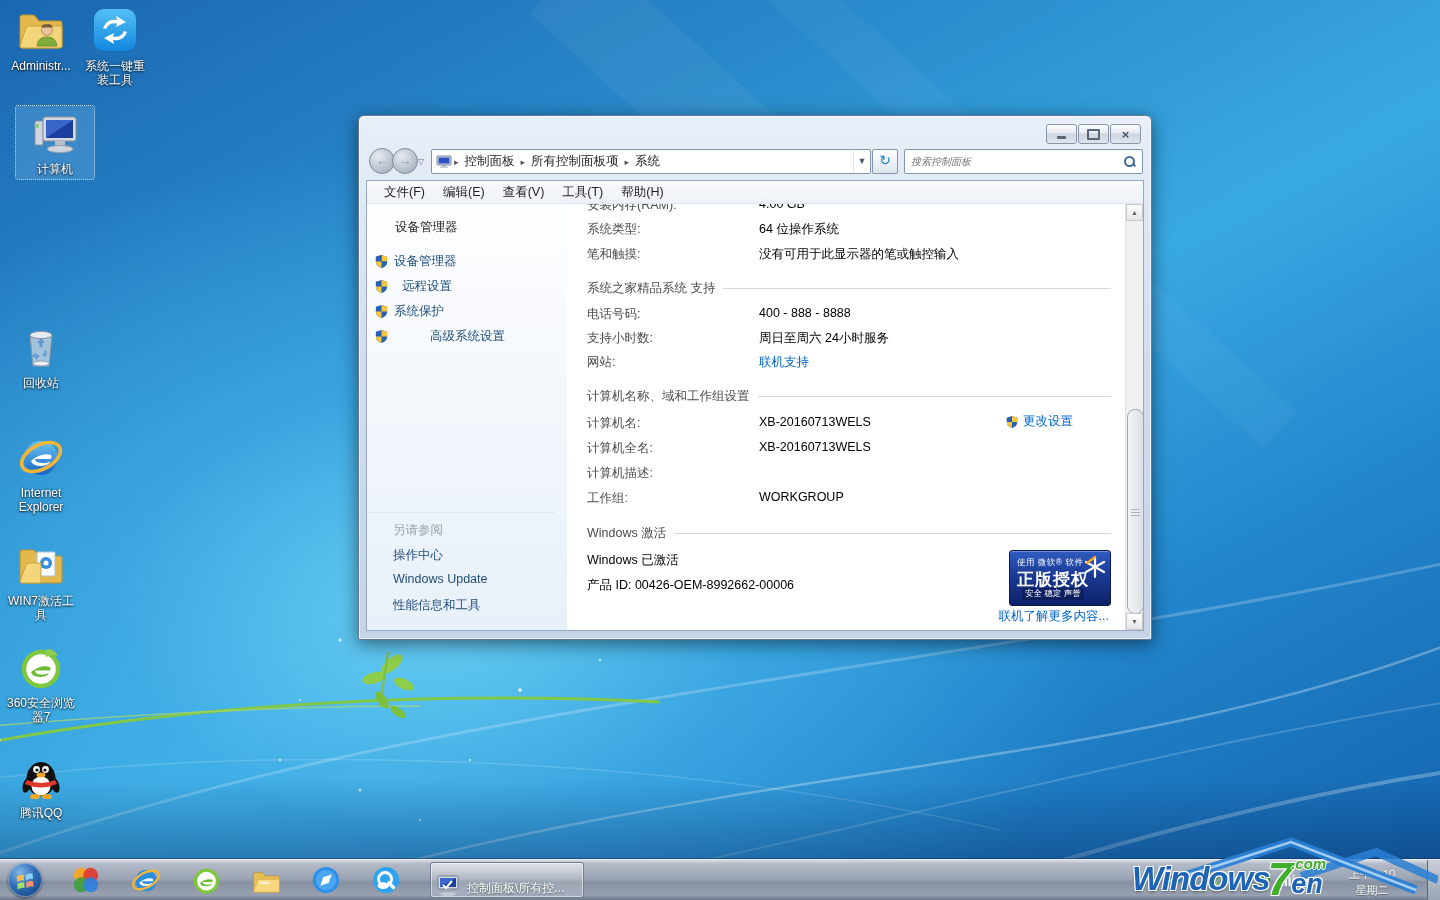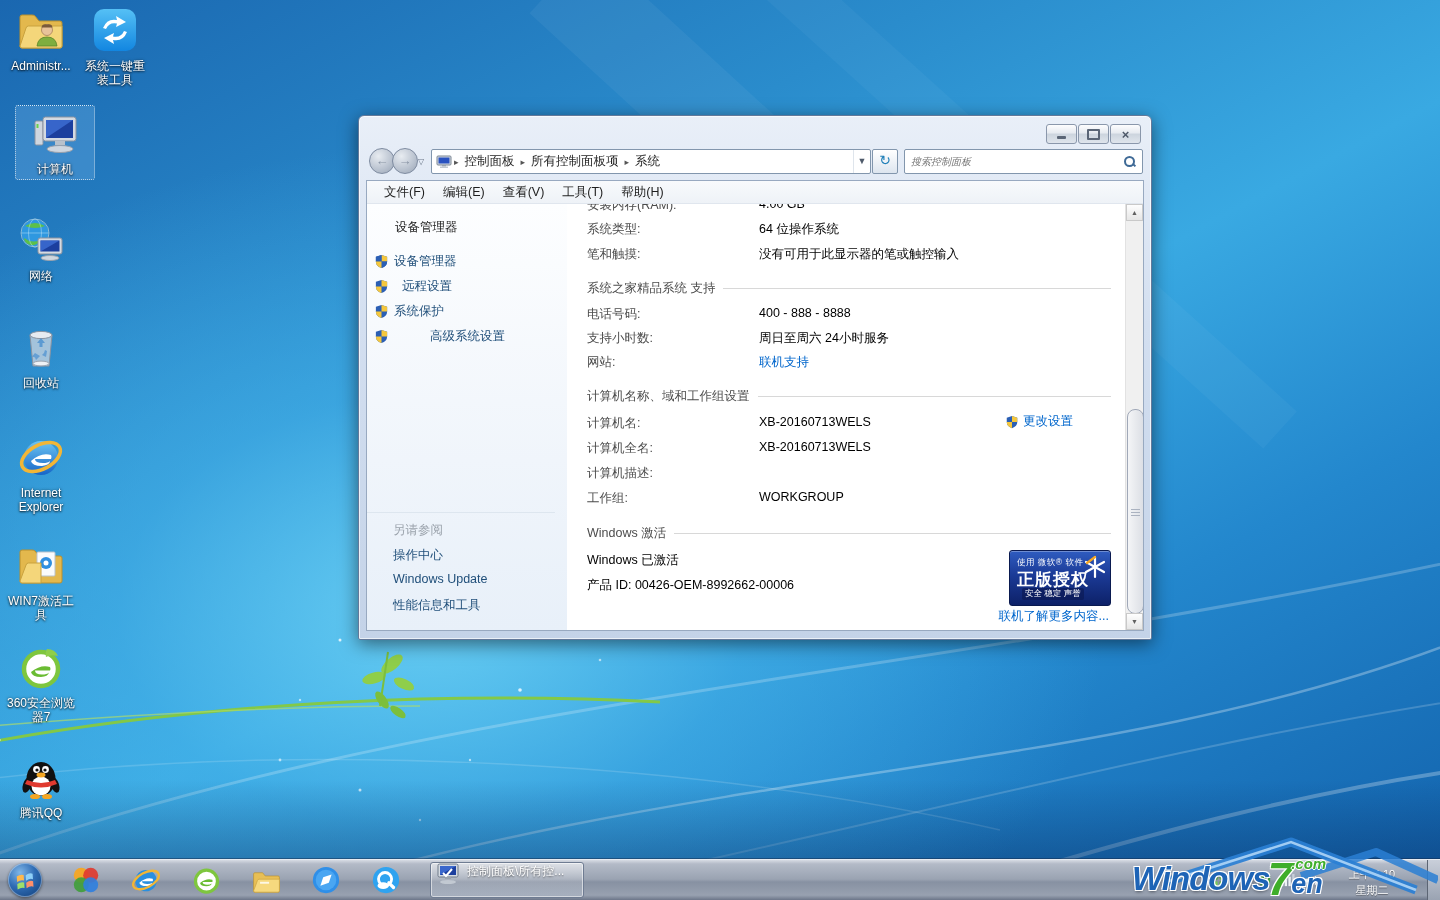--- a/index.html
+++ b/index.html
@@ -86,21 +86,21 @@
   .sb-thumb::after{content:"";position:absolute;left:3px;right:3px;top:50%;height:1px;box-shadow:0 -3px 0 #aab2c0,0 0 0 #aab2c0,0 3px 0 #aab2c0;background:#aab2c0;}
   
   .taskbar{position:absolute;left:0;bottom:0;width:100%;height:40px;
     background:linear-gradient(180deg,#d7dce4 0%,#b3bac7 10%,#9aa3b2 48%,#8791a2 55%,#98a1b0 88%,#6c7689 100%);
     border-top:1px solid #e7ebf1;box-shadow:0 -1px 0 rgba(20,40,70,.45);display:flex;align-items:center;}
   .orb{width:34px;height:34px;margin-left:8px;border-radius:50%;position:relative;
     background:radial-gradient(circle at 35% 28%,#7fb6e8 0%,#2f6cb4 45%,#0d3a74 100%);
     box-shadow:inset 0 0 0 1px rgba(255,255,255,.35),0 1px 3px rgba(0,0,0,.5);}
   .ql{display:flex;align-items:center;margin-left:14px;}
   .ql .qicon{width:34px;height:34px;margin:0 13px;display:flex;align-items:center;justify-content:center;}
-  .taskbtn{margin-left:14px;height:34px;width:152px;display:flex;align-items:flex-start;
+  .taskbtn{margin-left:14px;height:34px;width:152px;display:flex;align-items:flex-end;
     background:linear-gradient(180deg,rgba(255,255,255,.55),rgba(255,255,255,.18) 50%,rgba(190,200,215,.35));
     border:1px solid #6f7c92;border-radius:3px;box-shadow:inset 0 0 0 1px rgba(255,255,255,.55);}
   .taskbtn .tlabel{font-size:12px;color:#fff;text-shadow:0 1px 2px rgba(0,0,0,.6);margin-left:6px;white-space:nowrap;overflow:hidden;}
   .tray{position:absolute;right:118px;bottom:0;height:40px;display:flex;align-items:center;}
   .tray .ticon{margin:0 4px;display:flex;}
   .clock{position:absolute;right:24px;bottom:2px;width:88px;text-align:center;color:#fff;
     font-size:11px;line-height:16px;text-shadow:0 1px 1px rgba(0,0,0,.5);}
   .showdesk{position:absolute;right:0;bottom:0;width:12px;height:40px;border-left:1px solid #5c6574;
     background:linear-gradient(180deg,#c9cfda,#9aa3b2);}
   
@@ -189,35 +189,20 @@
       <rect x="5.5" y="15" width="2" height="4" fill="#69d34a"></rect>
       <rect x="12" y="8" width="33" height="24" rx="2.5" fill="#d4dae2" stroke="#8b93a0"></rect>
       <rect x="15" y="11" width="27" height="18" fill="#1c3f9e"></rect>
       <path d="M15,11 L42,11 L15,29 Z" fill="#3f6fd4" opacity=".8"></path>
       <rect x="24" y="32" width="10" height="4" fill="#b9c1cb"></rect>
       <ellipse cx="29" cy="40" rx="13" ry="3.5" fill="#cfd6df" stroke="#99a1ad"></ellipse>
     </svg>
     <div class="lbl">计算机</div>
   </div>
 
-  <div class="desk-icon" style="left:2px;top:216px;">
-    <svg class="ic" viewBox="0 0 48 48">
-      <circle cx="18" cy="17" r="14" fill="#2f98e0" stroke="#13639f"></circle>
-      <path d="M8,10 q10,-6 20,0 q-10,4 -20,0 Z" fill="#5cc04a"></path>
-      <path d="M7,22 q8,6 16,2 q-2,6 -10,5 q-6,-2 -6,-7 Z" fill="#5cc04a"></path>
-      <ellipse cx="18" cy="17" rx="14" ry="14" fill="none" stroke="#bfe4f7" stroke-width="1" opacity=".7"></ellipse>
-      <ellipse cx="18" cy="17" rx="6.5" ry="14" fill="none" stroke="#bfe4f7" stroke-width=".8" opacity=".6"></ellipse>
-      <line x1="4" y1="17" x2="32" y2="17" stroke="#bfe4f7" stroke-width=".8" opacity=".6"></line>
-      <rect x="21" y="22" width="24" height="16" rx="2" fill="#d4dae2" stroke="#8b93a0"></rect>
-      <rect x="23.5" y="24.5" width="19" height="11" fill="#1c3f9e"></rect>
-      <path d="M23.5,24.5 L42.5,24.5 L23.5,35.5 Z" fill="#3f6fd4" opacity=".8"></path>
-      <ellipse cx="33" cy="42" rx="9" ry="2.5" fill="#cfd6df" stroke="#99a1ad"></ellipse>
-    </svg>
-    <div class="lbl">网络</div>
-  </div>
 
   <div class="desk-icon" style="left:2px;top:323px;">
     <svg class="ic" viewBox="0 0 48 48">
       <path d="M13,12 L35,12 L32,43 L16,43 Z" fill="#ccd6e0" fill-opacity=".75" stroke="#8a94a2"></path>
       <ellipse cx="24" cy="12" rx="11" ry="3.6" fill="#e6ebf1" stroke="#8a94a2"></ellipse>
       <ellipse cx="24" cy="40.5" rx="8" ry="2.4" fill="#eef2f6" stroke="#9aa4b0"></ellipse>
       <path d="M20,20 l4,-5 l4,5 l-2.5,0 l0,4 l-3,0 l0,-4 Z" fill="#4a90d0" opacity=".8"></path>
       <path d="M18,30 l5,3 l-4,4 l-1,-2.5 l-3,-1 Z" fill="#4a90d0" opacity=".7"></path>
       <path d="M30,28 l-1,6 l-4,-2 l2,-2 l1,-3 Z" fill="#4a90d0" opacity=".7"></path>
     </svg>

